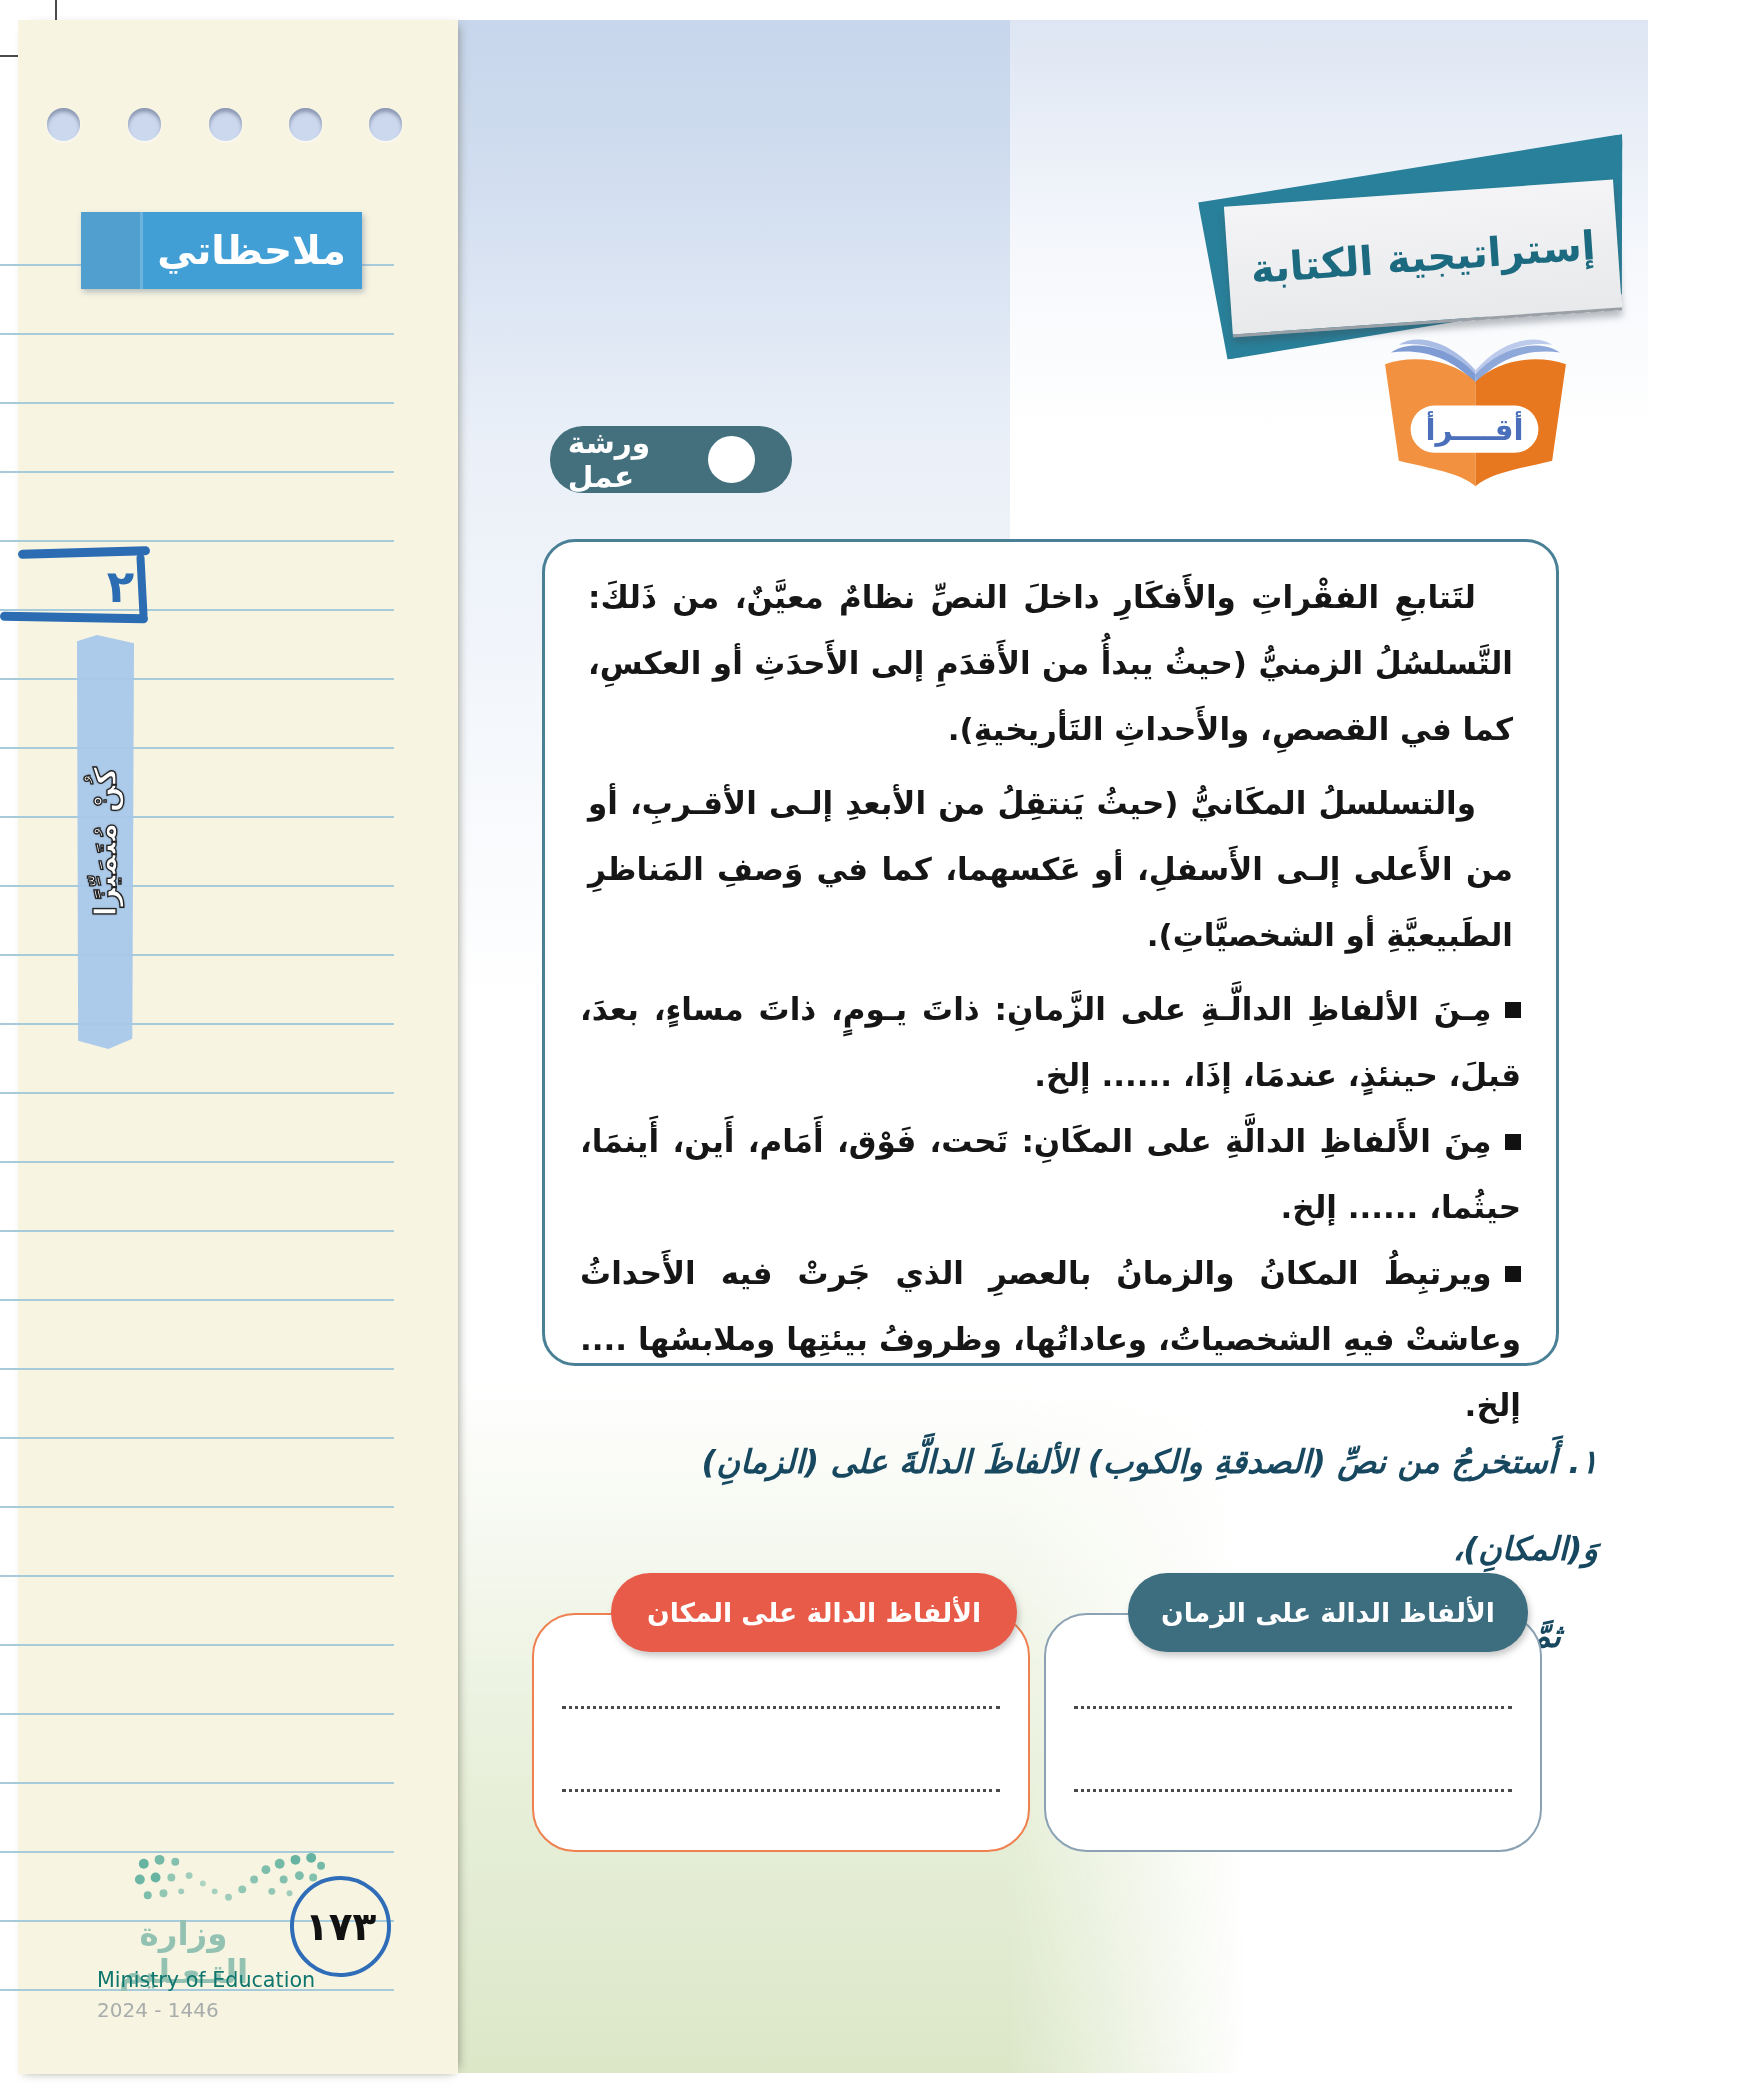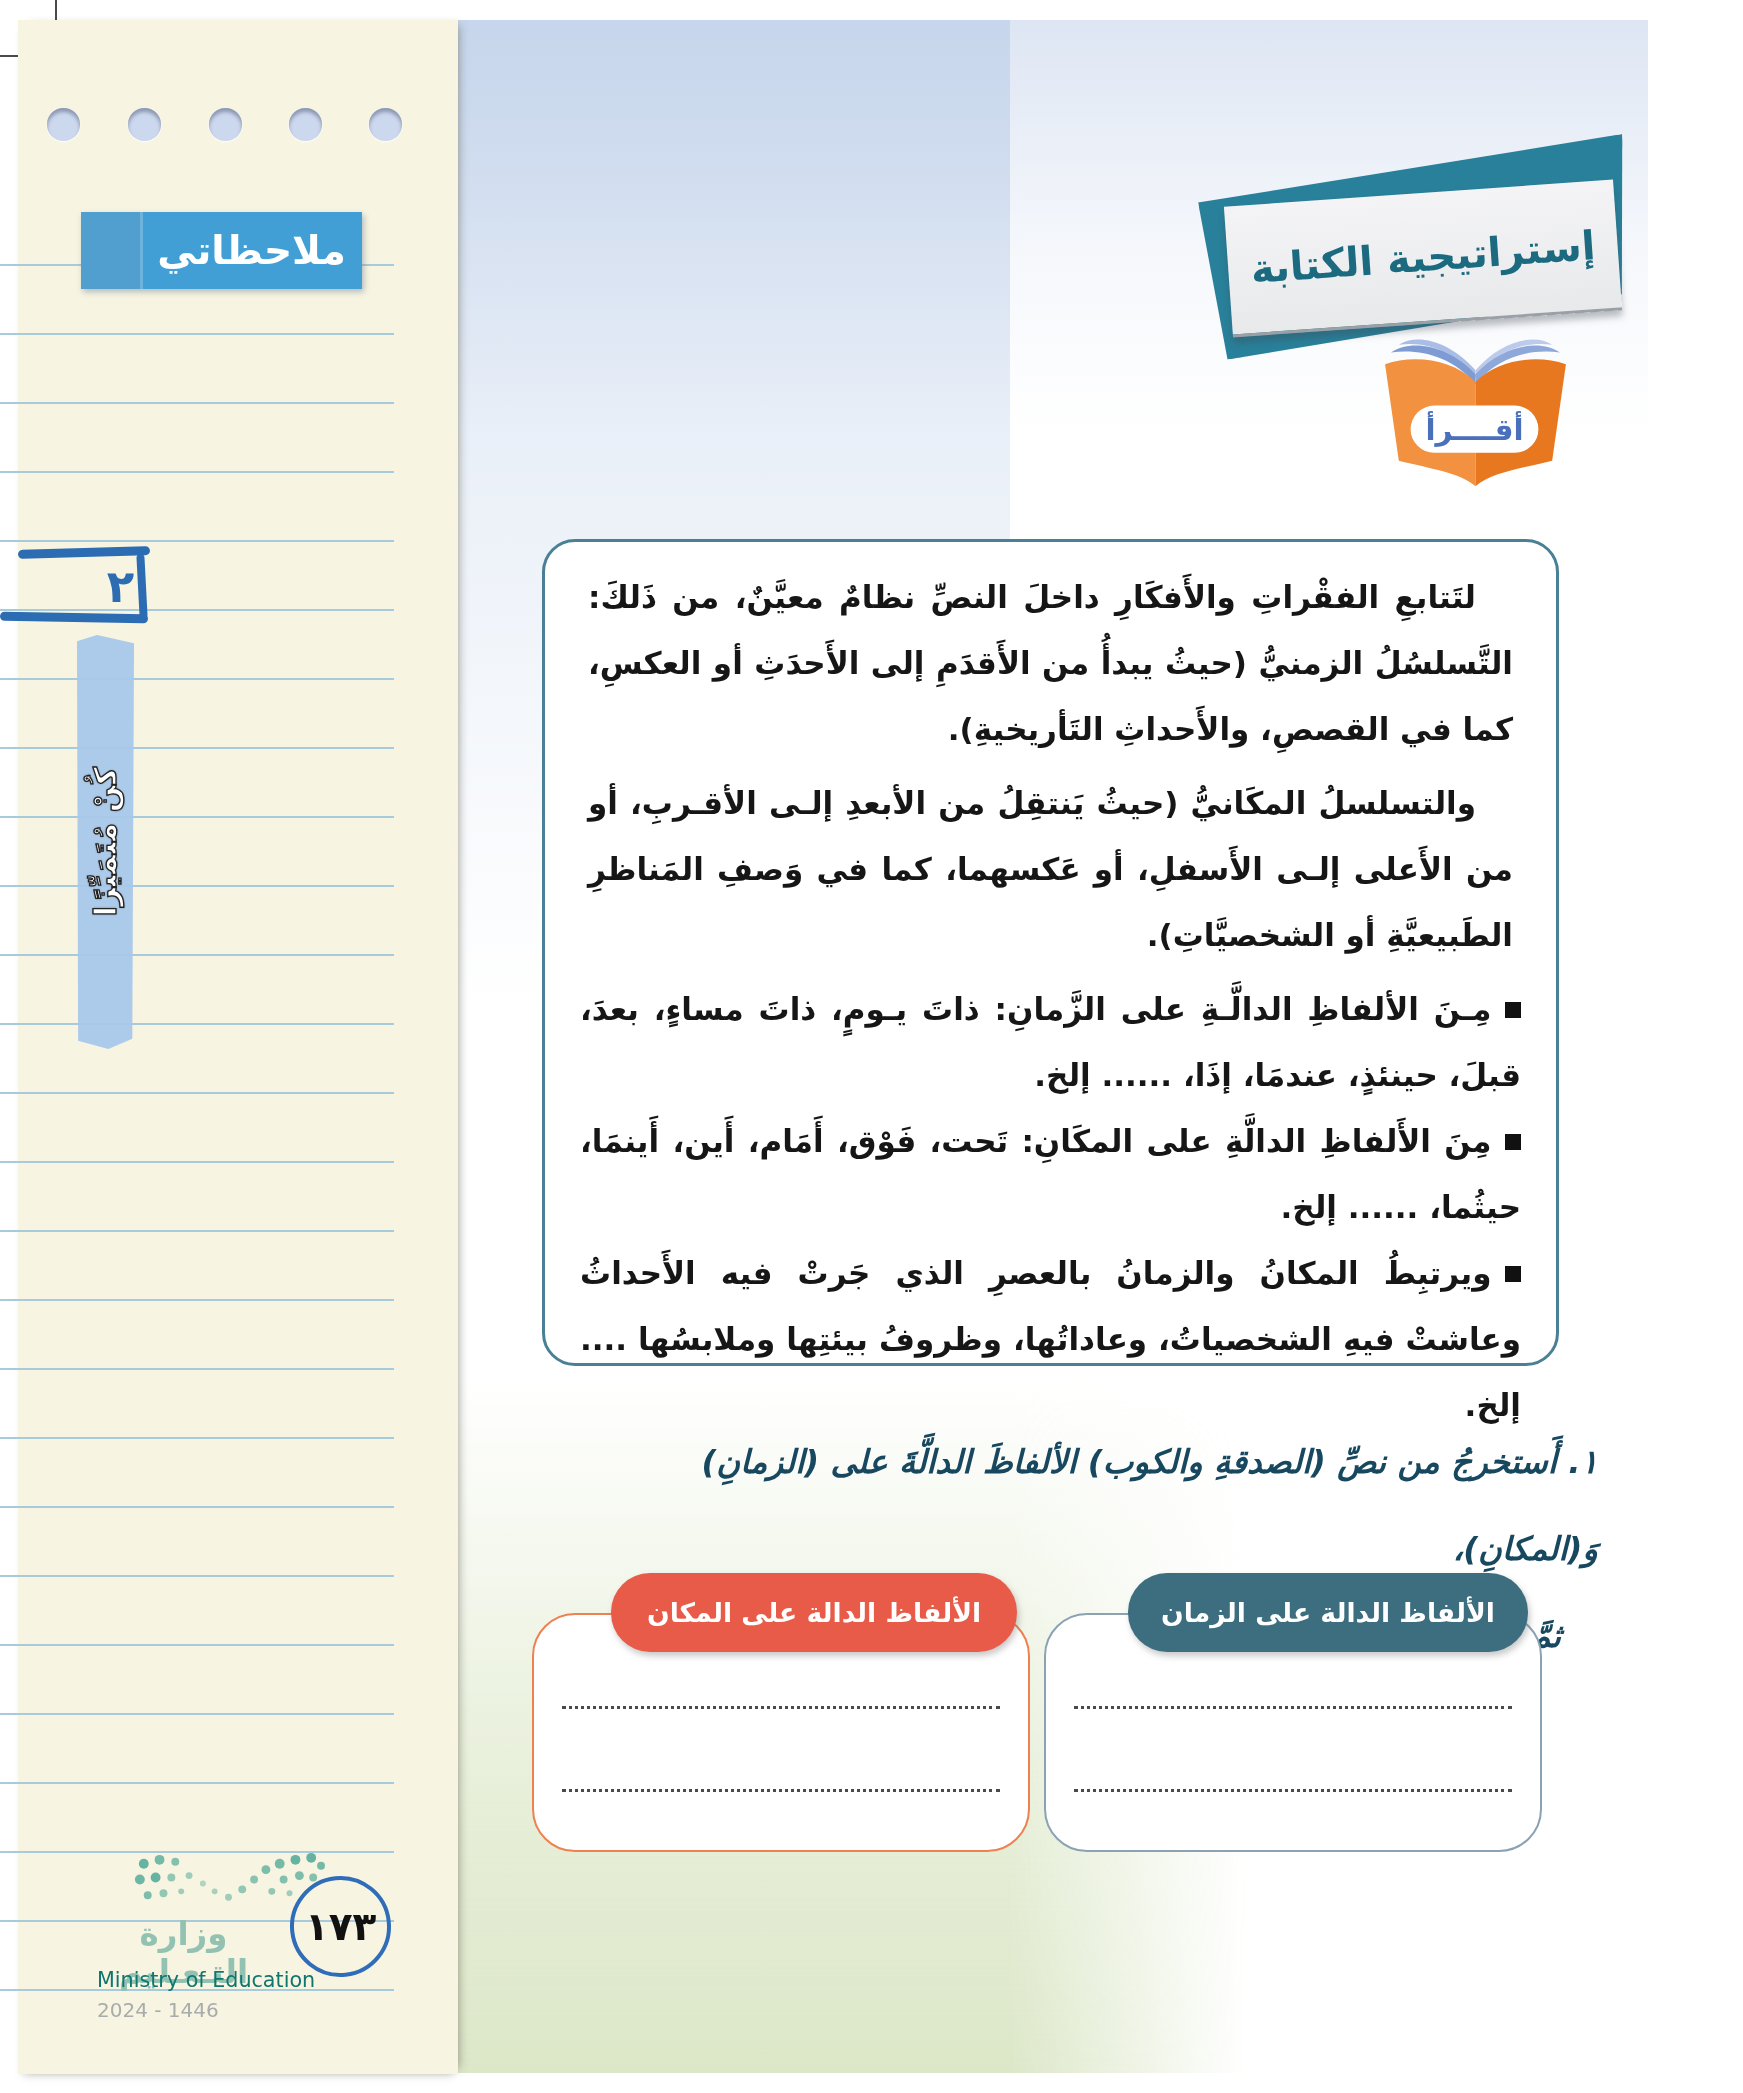--- a/index.html
+++ b/index.html
@@ -142,20 +142,24 @@
     <path d="M108 46 C 82 16 48 8 30 20 C 60 16 88 28 108 54 Z" fill="#aabde5"></path>
     <path d="M108 46 C 134 16 168 8 186 20 C 156 16 128 28 108 54 Z" fill="#bccaeb"></path>
     <path d="M108 50 C 80 20 42 14 22 28 C 52 24 84 32 108 60 Z" fill="#7e9cd3"></path>
     <path d="M108 50 C 136 20 174 14 194 28 C 164 24 132 32 108 60 Z" fill="#8fa8da"></path>
     <path d="M108 58 C 84 34 44 30 16 40 L 30 138 C 62 146 92 150 108 164 Z" fill="#f2913f"></path>
     <path d="M108 58 C 132 34 172 30 200 40 L 186 138 C 154 146 124 150 108 164 Z" fill="#e8781f"></path>
     <rect x="42" y="82" width="130" height="48" rx="24" fill="#ffffff"></rect>
     <text x="107" y="117" text-anchor="middle" font-size="30" font-weight="bold" fill="#4a6fbb">أقــــرأ</text>
   </svg>
 
+  <div class="abs workshop">
+    <div class="abs workshop-text">ورشة عمل</div>
+    <div class="abs workshop-dot"></div>
+  </div>
 
   <div class="abs info-box">
     <p>لتَتابعِ الفقْراتِ والأَفكَارِ داخلَ النصِّ نظامٌ معيَّنٌ، من ذَلكَ: التَّسلسُلُ الزمنيُّ (حيثُ يبدأُ من الأَقدَمِ إلى الأَحدَثِ أو العكسِ، كما في القصصِ، والأَحداثِ التَأريخيةِ).</p>
     <p>والتسلسلُ المكَانيُّ (حيثُ يَنتقِلُ من الأبعدِ إلـى الأقـربِ، أو من الأَعلى إلـى الأَسفلِ، أو عَكسهما، كما في وَصفِ المَناظرِ الطَبيعيَّةِ أو الشخصيَّاتِ).</p>
     <div class="bullet"><span class="sq"></span><span>مِـنَ الألفاظِ الدالَّـةِ على الزَّمانِ: ذاتَ يـومٍ، ذاتَ مساءٍ، بعدَ، قبلَ، حينئذٍ، عندمَا، إذَا، ...... إلخ.</span></div>
     <div class="bullet"><span class="sq"></span><span>مِنَ الأَلفاظِ الدالَّةِ على المكَانِ: تَحت، فَوْق، أَمَام، أَين، أَينمَا، حيثُما، ...... إلخ.</span></div>
     <div class="bullet"><span class="sq"></span><span>ويرتبِطُ المكانُ والزمانُ بالعصرِ الذي جَرتْ فيه الأَحداثُ وعاشتْ فيهِ الشخصياتُ، وعاداتُها، وظروفُ بيئتِها وملابسُها .... إلخ.</span></div>
   </div>
 
   <div class="abs exercise">

